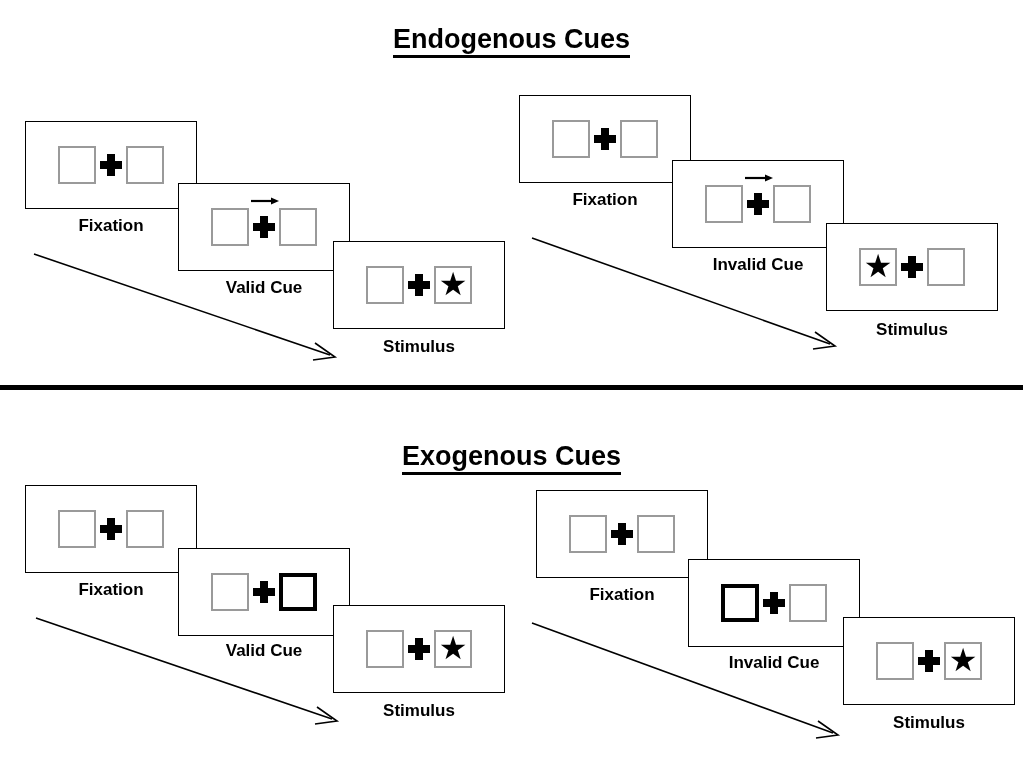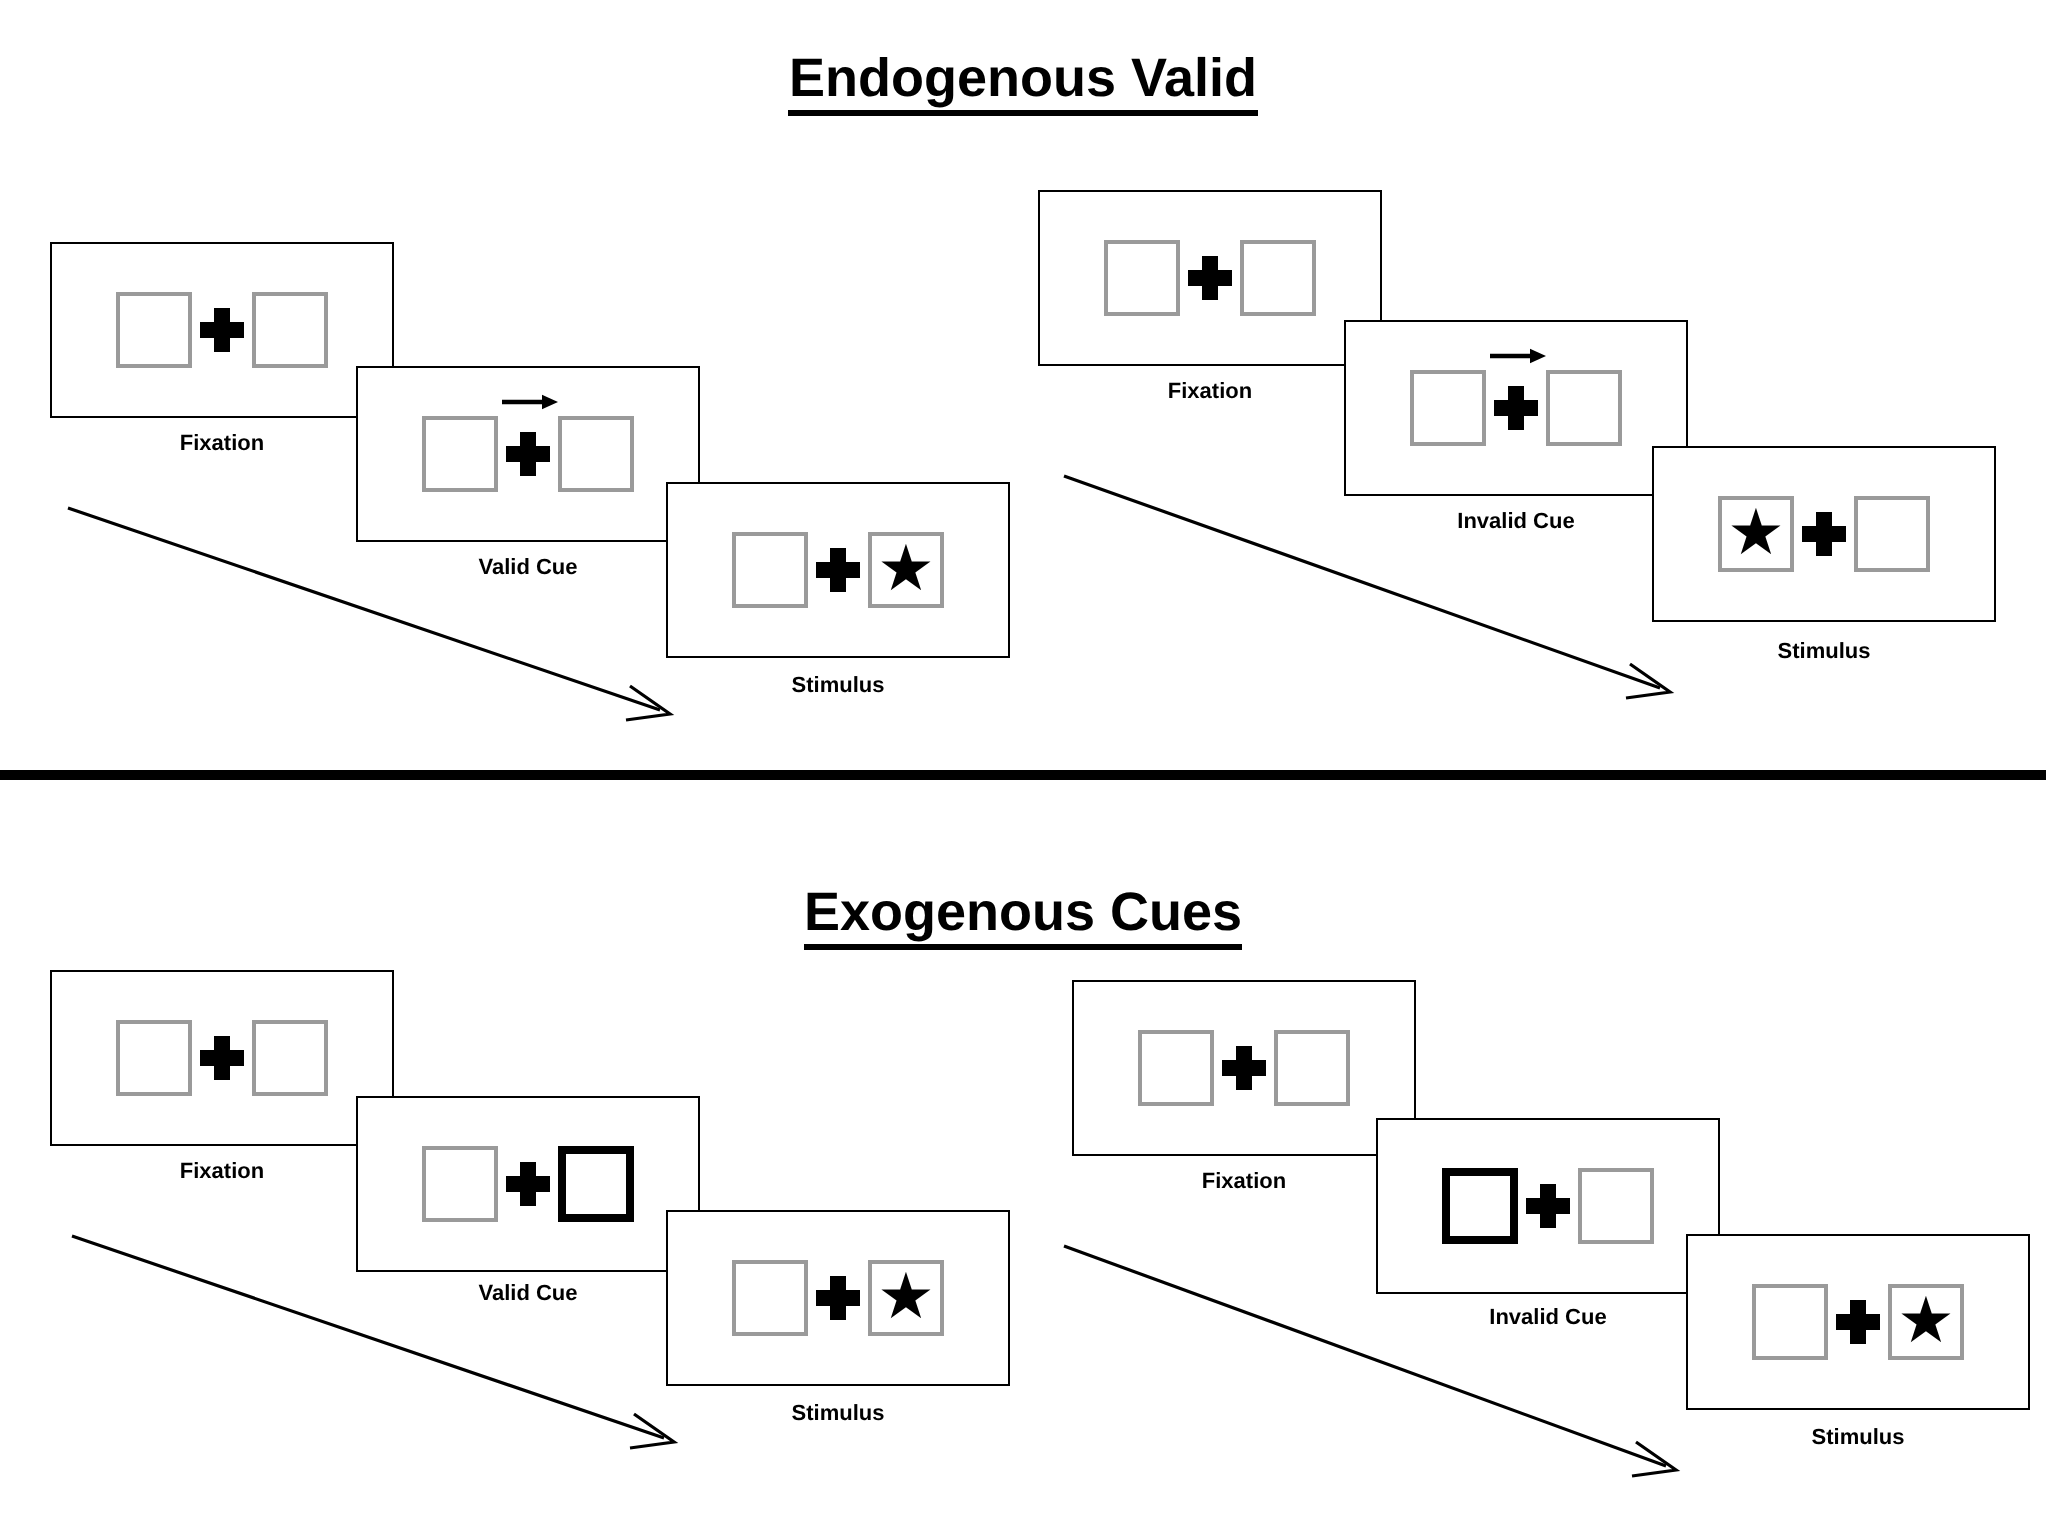--- a/index.html
+++ b/index.html
@@ -117,38 +117,38 @@
     top: -13px;
     left: 50%;
     transform: translateX(-50%);
     width: 30px;
     height: 12px;
   }
 
   
   .caption {
     position: absolute;
-    font-size: 11px;
+    font-size: 17px;
     font-weight: bold;
     color: #000000;
     white-space: nowrap;
   }
 
   
   .flow-arrow {
     position: absolute;
     overflow: visible;
     pointer-events: none;
   }
 </style>
 </head>
 <body>
 
 <div class="section-title" style="top:24px;">
-  <span>Endogenous Valid</span>
+  <span>Endogenous Cues</span>
 </div>
 
 <div class="panel" style="left:25px; top:121px; width:172px; height:88px;">
   <div class="panel-inner">
     <div class="sbox"></div>
     <div class="fix">
       <div class="cross"></div>
     </div>
     <div class="sbox"></div>
   </div>

